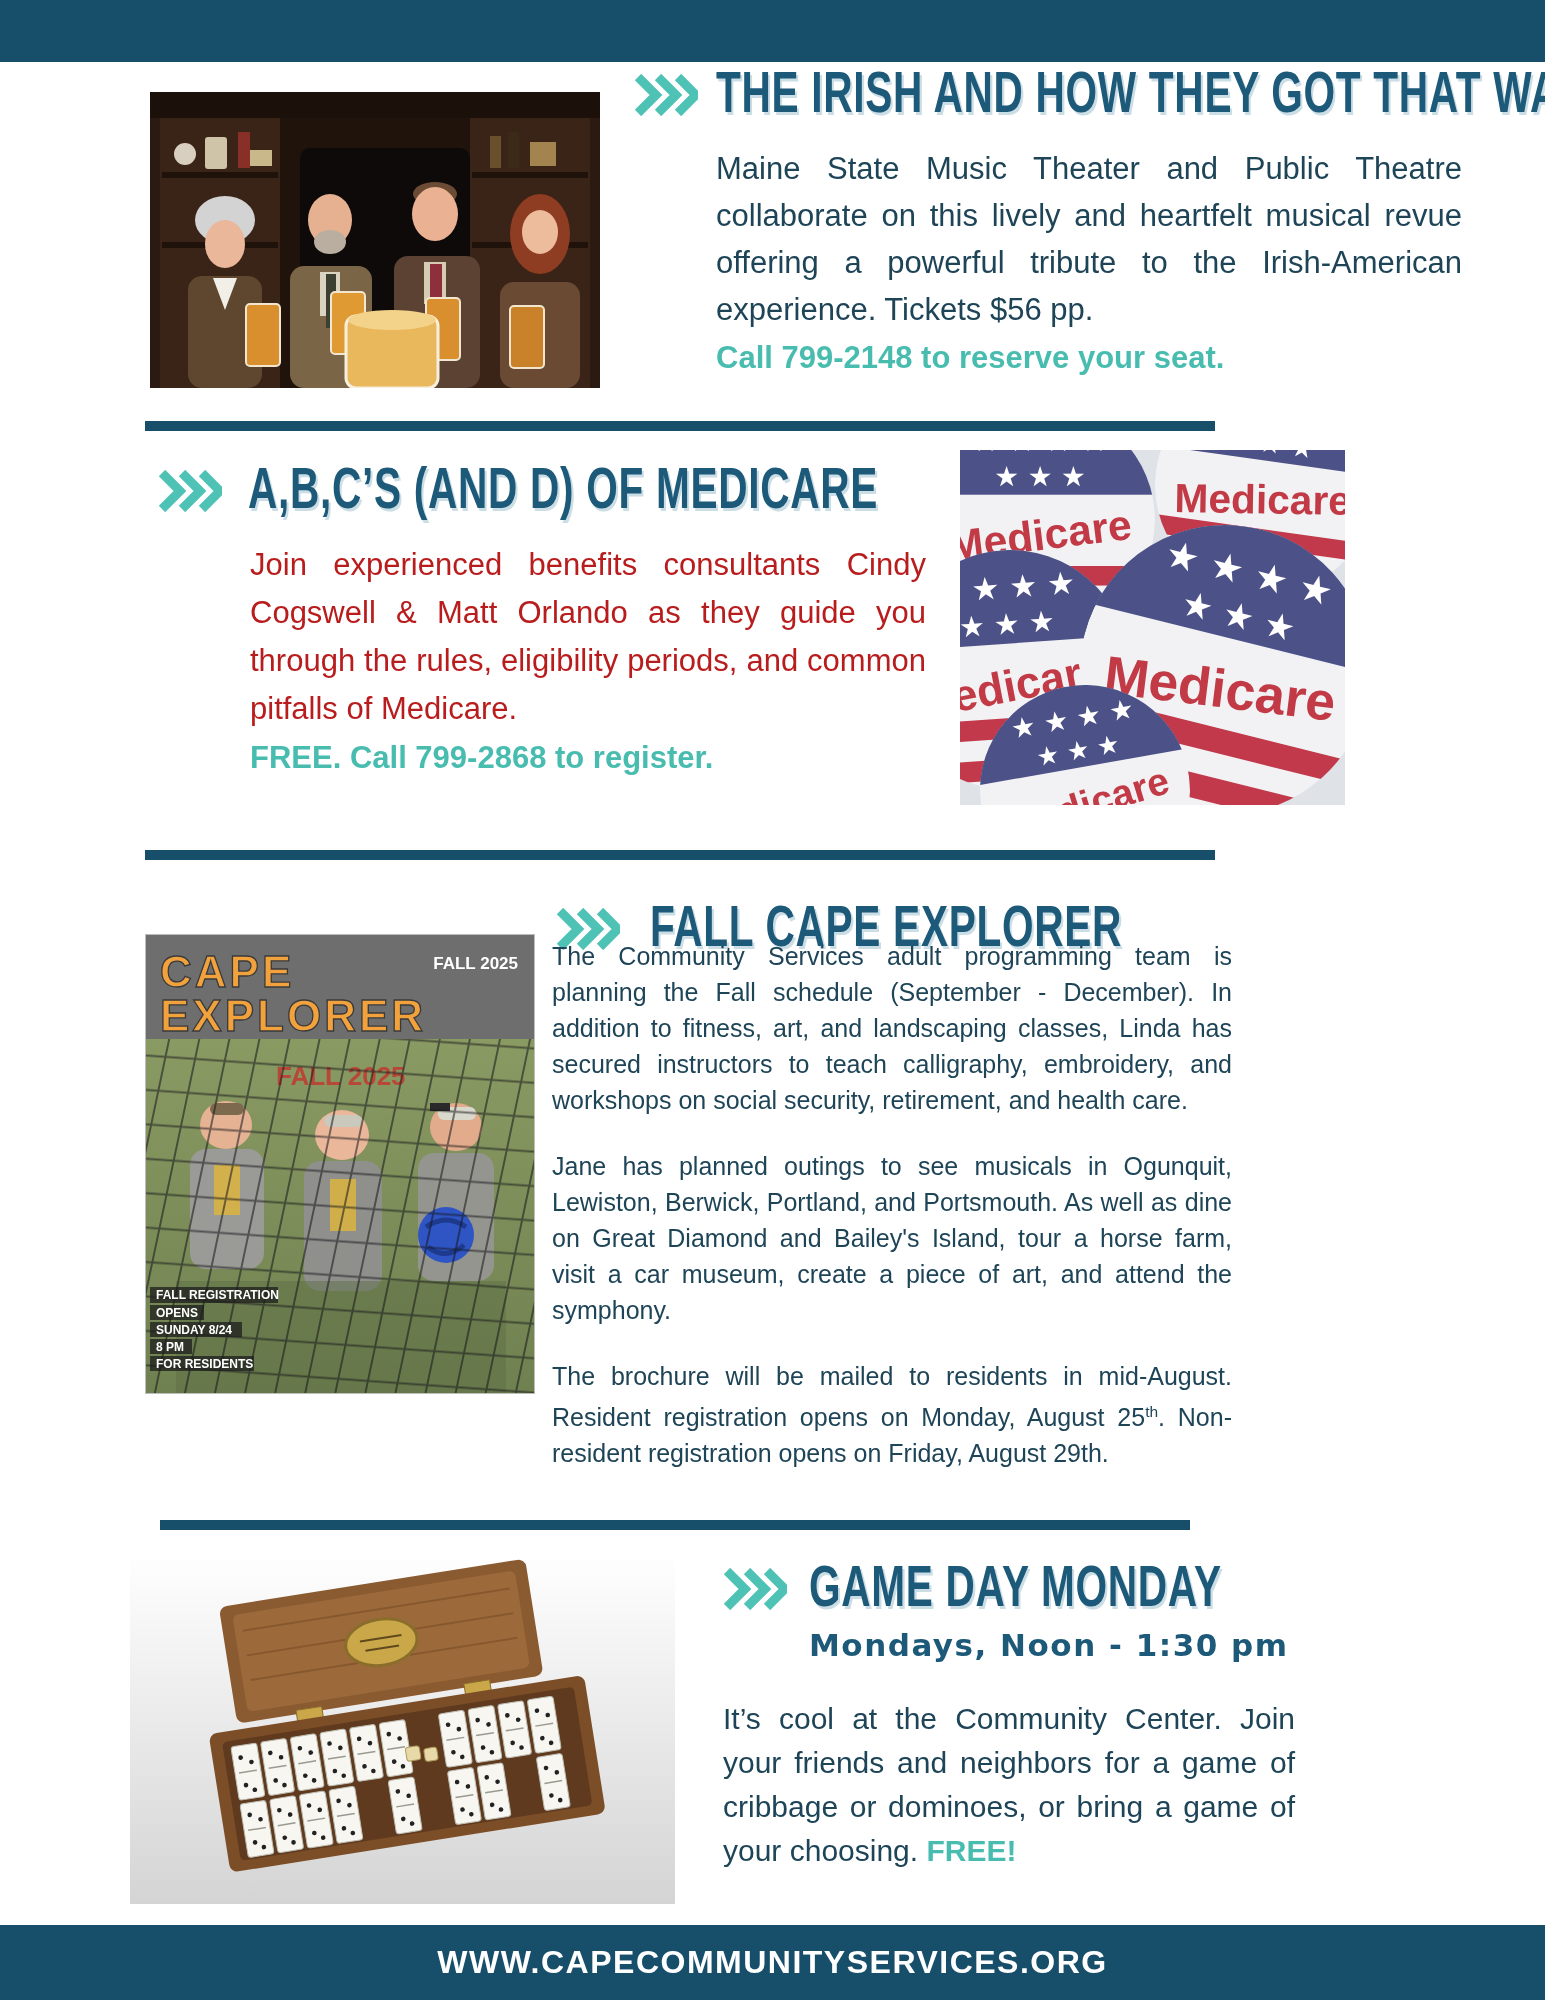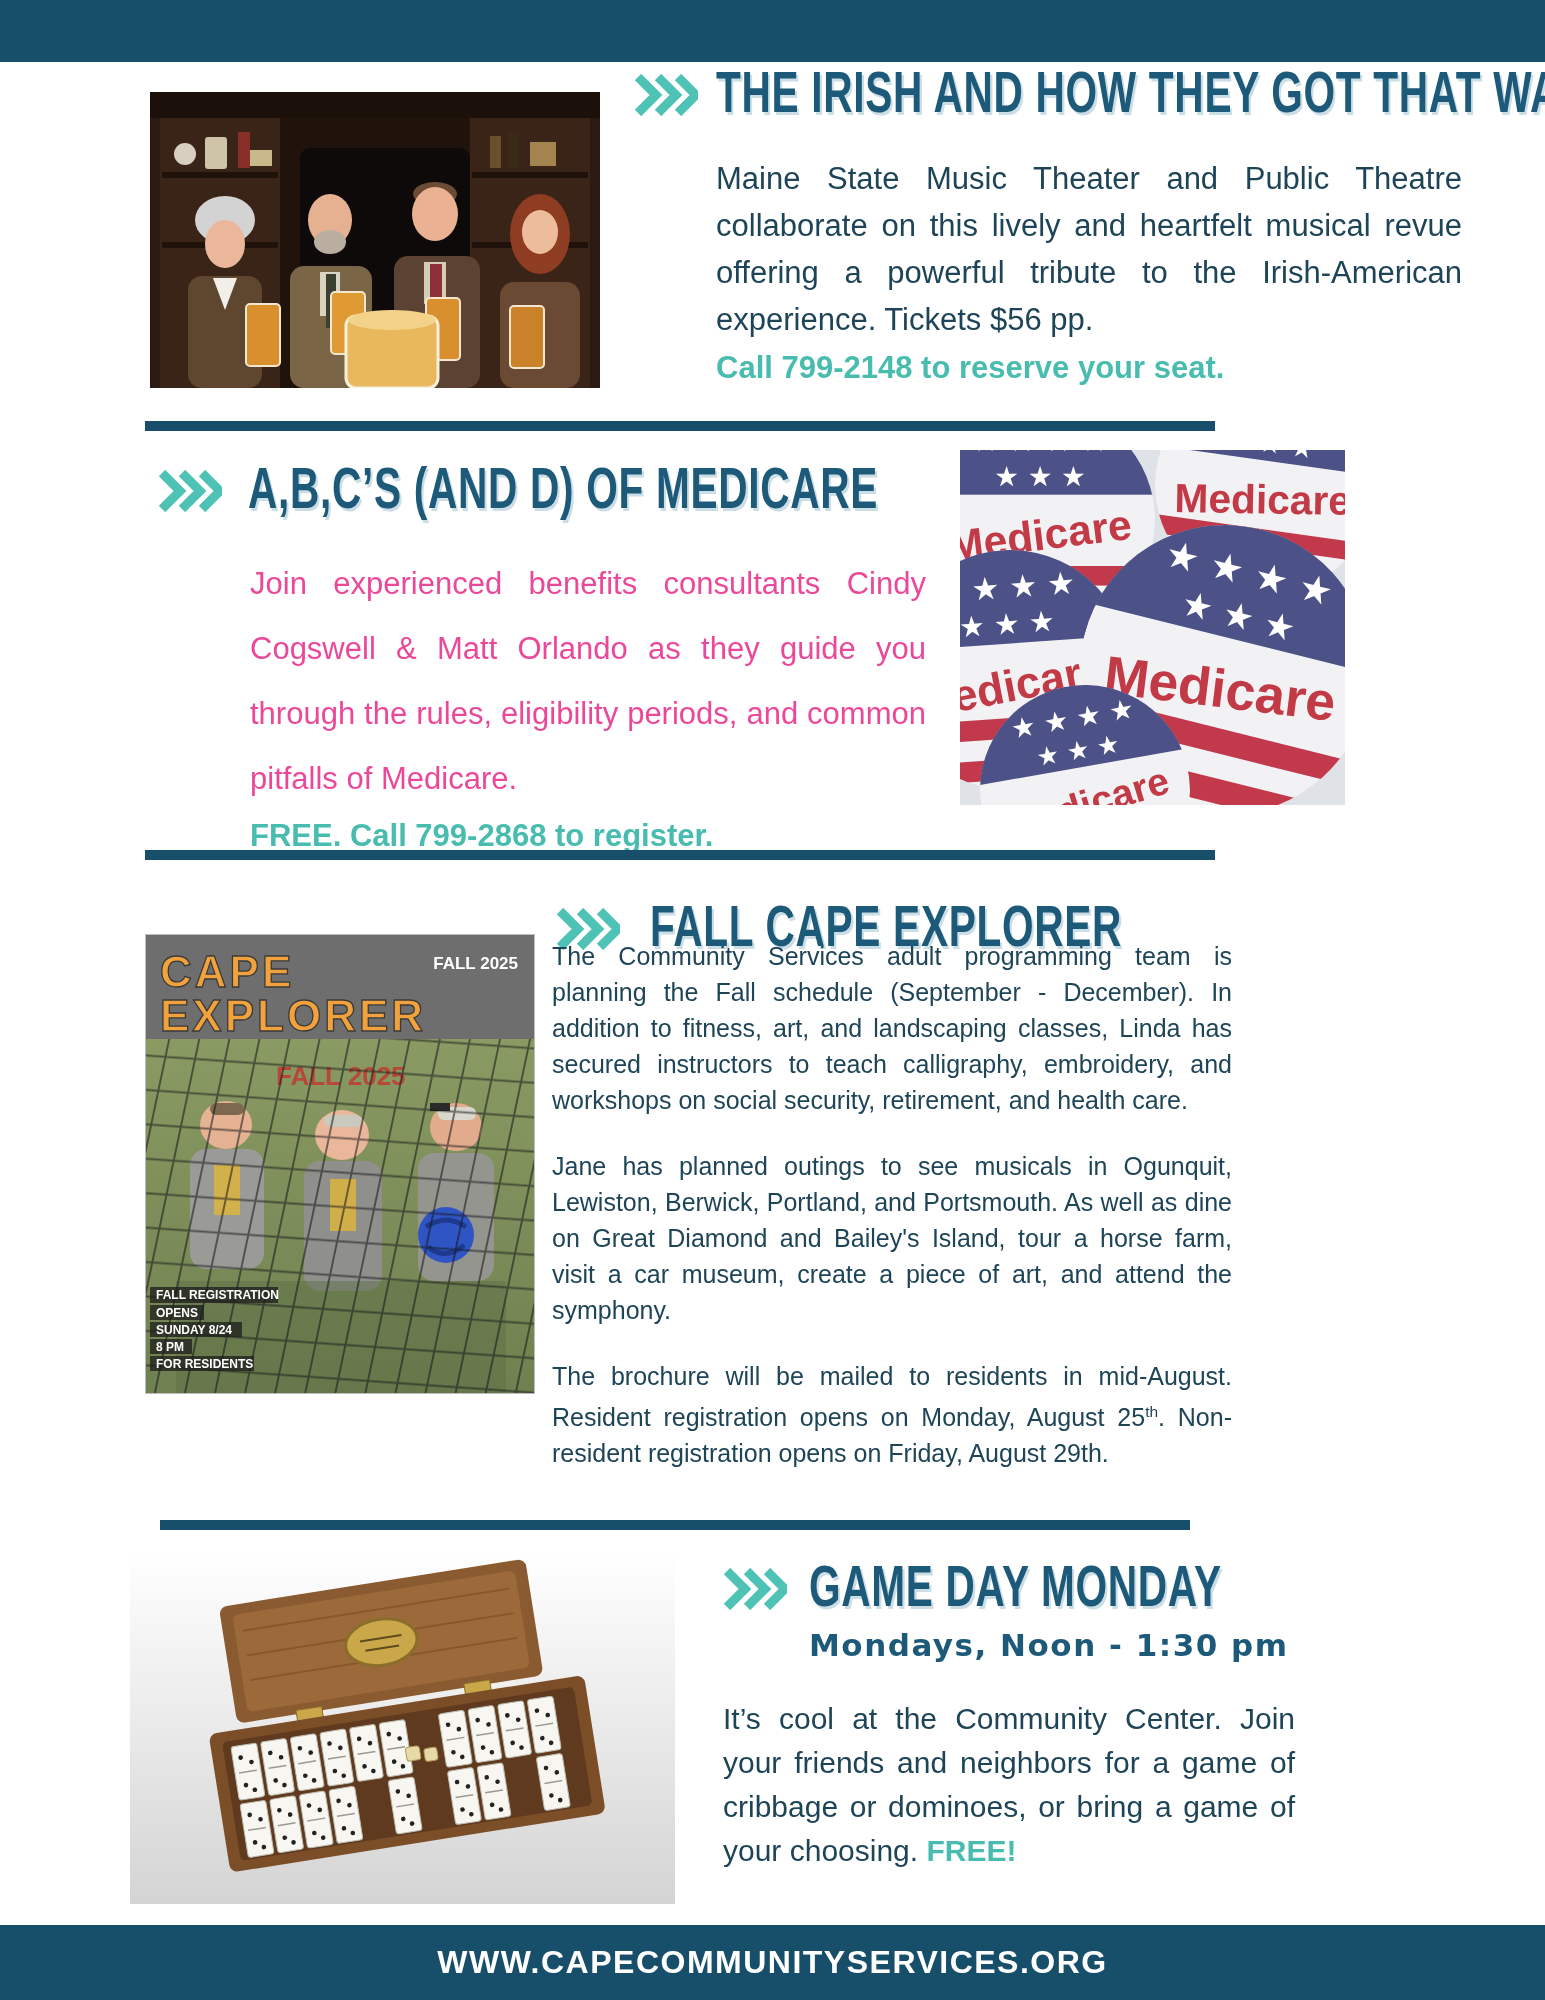--- a/index.html
+++ b/index.html
@@ -13,22 +13,22 @@
   .abs{position:absolute;}
   .hrow{display:flex;align-items:flex-start;}
   .chev{flex:0 0 auto;}
   .cond{margin:0;font-weight:700;color:var(--heading,#1d5a7a);font-size:58px;line-height:1.02;
         transform:scaleX(0.70);transform-origin:0 0;white-space:nowrap;letter-spacing:1px;
         text-shadow:3px 3px 0 rgba(140,180,197,0.45);font-family:"Liberation Sans",sans-serif;}
   .date{font-family:"DejaVu Sans",sans-serif;font-weight:700;font-size:31px;letter-spacing:1.5px;
         color:#0d0d0d;margin-top:12px;white-space:nowrap;}
   .date.blue{color:var(--heading,#1d5a7a);}
   .date sup{font-size:60%;}
-  .bodytxt{text-align:justify;color:#1e4457;font-size:31px;line-height:47px;margin-top:34px;}
-  .bodytxt.black{color:#ec4899;line-height:65px;}
+  .bodytxt{text-align:justify;color:#1e4457;font-size:31px;line-height:47px;margin-top:24px;}
+  .bodytxt.black{color:#b91c1c;line-height:48px;}
   .cta{color:var(--teal,#49bcb0);font-weight:700;}
   .ctaline{font-size:31px;line-height:45px;margin-top:2px;}
   .s3p{margin:0 0 30px 0;text-align:justify;color:#1e4457;font-size:25px;line-height:36px;}
   .imgframe{display:block;}
 </style>
 </head>
 <body>
 
 <div id="page" style="--bar: #174f6b; --heading: #1d5a7a; --teal: #49bcb0;">
 

